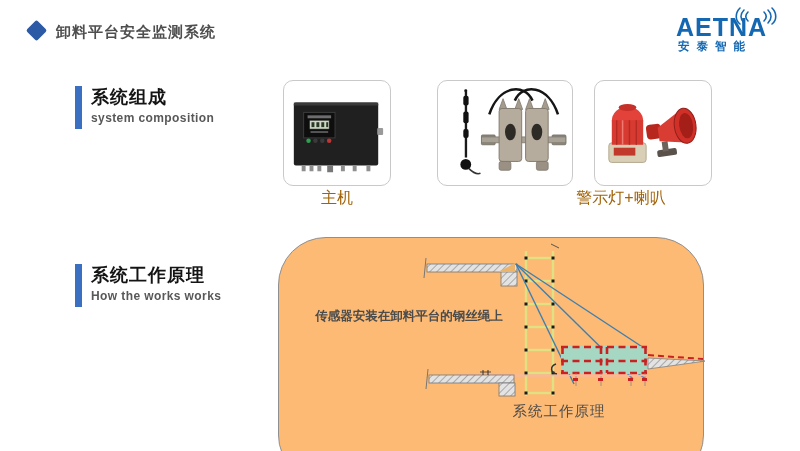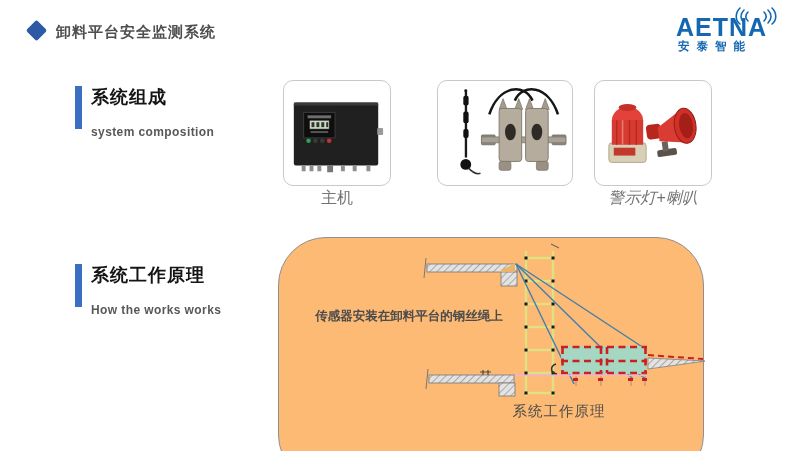--- a/index.html
+++ b/index.html
@@ -9,29 +9,29 @@
   
   .diamond{position:absolute;left:29px;top:23px;width:15px;height:15px;background:#2d5aa5;transform:rotate(45deg);border-radius:2px;}
   .page-title{position:absolute;left:56px;top:23px;font-size:15px;font-weight:bold;color:#4f4f4f;letter-spacing:1px;}
   .logo{position:absolute;left:666px;top:5px;width:130px;height:48px;text-decoration:underline;}
 
   
   .sec{position:absolute;left:75px;}
   .sec-bar{position:absolute;left:0;top:3px;width:7px;height:43px;background:#3a6fc2;}
   .sec-titles{margin-left:16px;}
   .sec-title{font-size:18px;font-weight:bold;color:#141414;line-height:28px;letter-spacing:1px;}
-  .sec-sub{font-size:12px;font-weight:bold;color:#585858;line-height:15px;letter-spacing:0.4px;margin-top:14px;}
+  .sec-sub{font-size:12px;font-weight:bold;color:#585858;line-height:15px;letter-spacing:0.4px;}
   #sec1{top:83px;} #sec2{top:261px;}
 
   
   .card{position:absolute;top:80px;height:106px;background:#fff;border:1px solid #c9c9c9;border-radius:10px;box-sizing:border-box;}
   #card1{left:283px;width:108px;} #card2{left:437px;width:136px;} #card3{left:594px;width:118px;}
   .card svg{display:block;}
-  .card-label{position:absolute;top:188px;font-size:16px;color:#737373;text-align:center;}
-  #label1{left:283px;width:108px;} #label2{left:437px;width:136px;} #label3{left:594px;width:118px;font-style:italic;}
+  .card-label{position:absolute;top:188px;font-size:16px;color:#a16207;text-align:center;}
+  #label1{left:283px;width:108px;} #label2{left:437px;width:136px;} #label3{left:562px;width:118px;}
 
   
   .principle-box{position:absolute;left:278px;top:237px;width:426px;height:246px;border:1.5px solid #8f8f8f;border-radius:48px;background:#fdba74;box-sizing:border-box;}
   .principle-svg{position:absolute;left:0;top:0;}
   .note{position:absolute;left:2px;top:70px;width:256px;text-align:center;font-size:12.5px;font-weight:bold;color:#4c4c4c;line-height:16px;}
   .caption{position:absolute;left:215px;top:164px;width:130px;text-align:center;font-size:14.5px;color:#4c4c4c;letter-spacing:1px;}
 </style>
 </head>
 <body>
 

